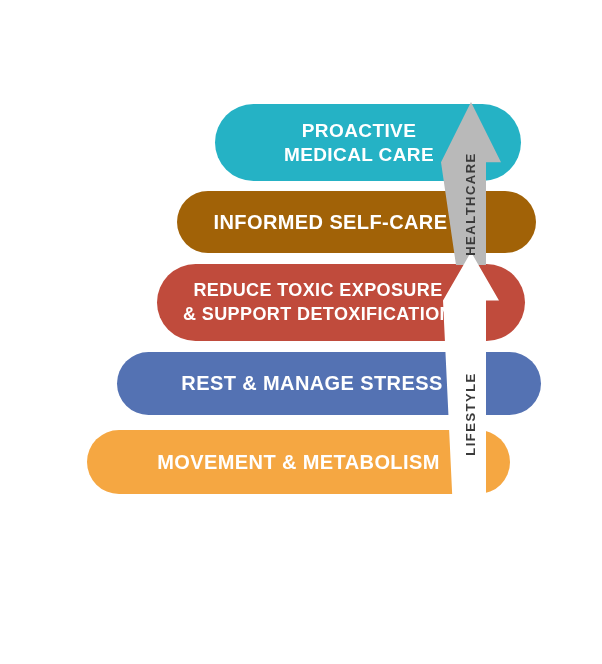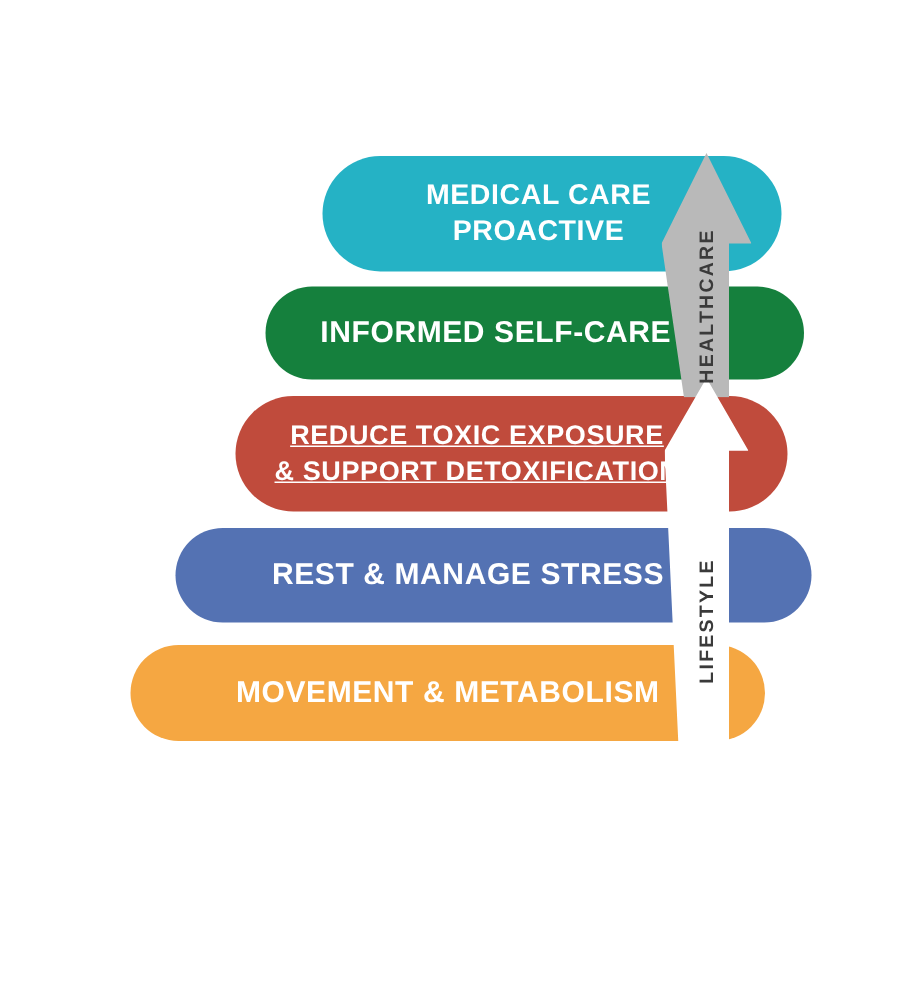--- a/index.html
+++ b/index.html
@@ -69,29 +69,29 @@
 </head>
 <body>
 
 <div class="canvas">
 
   <div class="arrow-upper" style="background: rgb(185, 185, 185);"></div>
 
   <div class="arrow-lower" style="background: rgb(255, 255, 255);"></div>
 
   <div class="bar bar1" style="background: rgb(37, 178, 197);">
+    <span class="line">PROACTIVE</span>
     <span class="line">MEDICAL CARE</span>
-    <span class="line">PROACTIVE</span>
   </div>
 
-  <div class="bar bar2" style="background: #15803d;">
+  <div class="bar bar2" style="background: #a16207;">
     <span class="line">INFORMED SELF-CARE</span>
   </div>
 
-  <div class="bar bar3" style="background: rgb(192, 75, 60); text-decoration: underline;">
+  <div class="bar bar3" style="background: rgb(192, 75, 60);">
     <span class="line">REDUCE TOXIC EXPOSURE</span>
     <span class="line">&amp; SUPPORT DETOXIFICATION</span>
   </div>
 
   <div class="bar bar4" style="background: rgb(84, 114, 179);">
     <span class="line">REST &amp; MANAGE STRESS</span>
   </div>
 
   <div class="bar bar5" style="background: rgb(245, 167, 66);">
     <span class="line">MOVEMENT &amp; METABOLISM</span>

